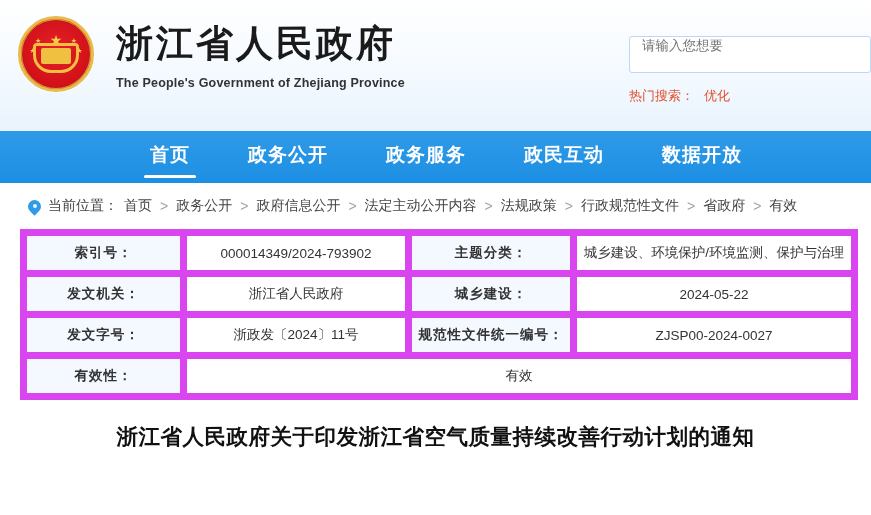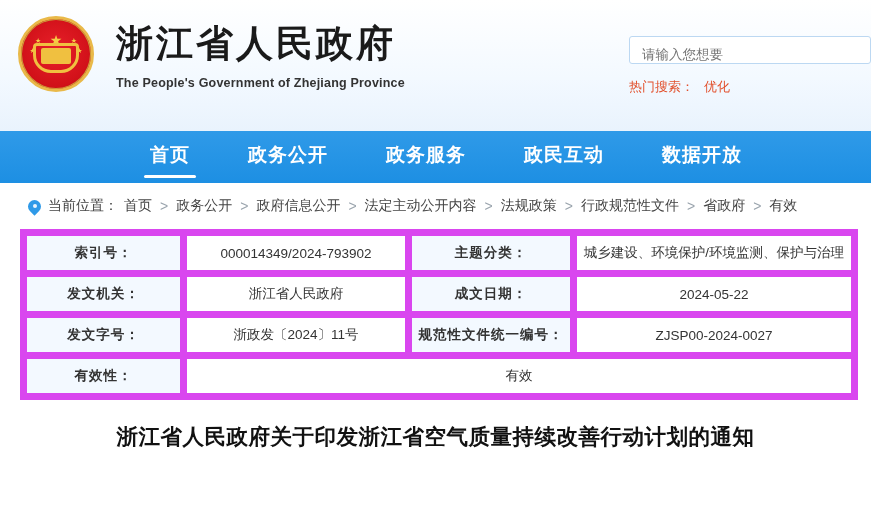--- a/index.html
+++ b/index.html
@@ -101,26 +101,26 @@
   }
 
   
   .search-zone {
     position: absolute;
     right: 0;
     top: 36px;
     width: 250px;
   }
   .search-box {
-    height: 28px;
+    height: 37px;
     border: 1px solid #bcd8f2;
     background: #fff;
     border-radius: 3px;
     display: flex;
-    align-items: flex-end;
+    align-items: flex-start;
     padding: 0 10px;
     margin-left: 8px;
     box-sizing: border-box;
   }
   .search-box input {
     border: 0;
     outline: none;
     font-size: 13.5px;
     color: #999;
     width: 100%;
@@ -317,21 +317,21 @@
     <tbody>
       <tr>
         <td class="key c1">索引号：</td>
         <td class="val c2">000014349/2024-793902</td>
         <td class="key c3">主题分类：</td>
         <td class="val c4">城乡建设、环境保护/环境监测、保护与治理</td>
       </tr>
       <tr>
         <td class="key c1">发文机关：</td>
         <td class="val c2">浙江省人民政府</td>
-        <td class="key c3">成文日期：</td>
+        <td class="key c3">城乡建设：</td>
         <td class="val c4">2024-05-22</td>
       </tr>
       <tr>
         <td class="key c1">发文字号：</td>
         <td class="val c2">浙政发〔2024〕11号</td>
         <td class="key c3">规范性文件统一编号：</td>
         <td class="val c4">ZJSP00-2024-0027</td>
       </tr>
       <tr>
         <td class="key c1">有效性：</td>

